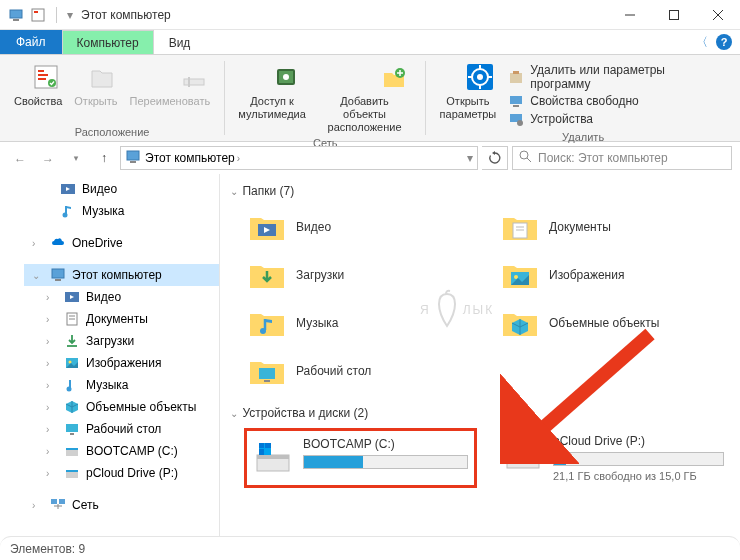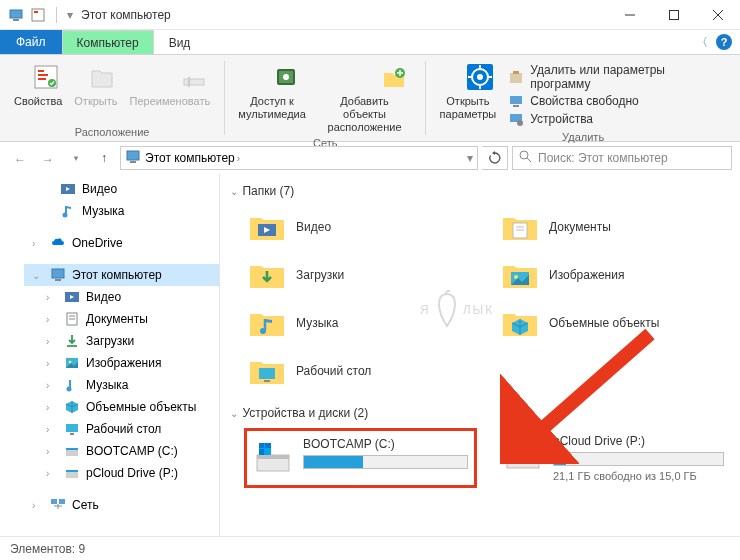--- a/index.html
+++ b/index.html
@@ -66,21 +66,21 @@
 .drives { display: grid; grid-template-columns: 1fr 1fr; gap: 8px 20px; margin-left: 14px; }
 .drive { display: flex; align-items: flex-start; gap: 10px; padding: 6px; }
 .drive.highlight { border: 3px solid #e8381b; }
 .drive .dico { width: 40px; height: 40px; }
 .drive .dinfo { flex: 1; }
 .drive .dname { color: #333; margin-bottom: 4px; }
 .drive .dbar { height: 14px; border: 1px solid #bfbfbf; background: #f0f0f0; margin-bottom: 4px; position: relative; }
 .drive .dfill { height: 100%; background: #26a0da; }
 .drive .dfree { color: #6b6b6b; font-size: 11px; }
 
-.statusbar { height: 24px; border-top: 1px solid #e5e5e5; display: flex; align-items: center; padding: 0 10px; color: #555; font-size: 11px; }
+.statusbar { height: 24px; border-top: 1px solid #e5e5e5; display: flex; align-items: center; padding: 0 10px; color: #555; font-size: 11px; border-radius: 11px; }
 
 .watermark { position: absolute; top: 114px; left: 200px; font-size: 40px; color: #d9d9d9; font-weight: 300; letter-spacing: 2px; pointer-events: none; display:flex; align-items:center; }
 .arrow-ov { position: absolute; top: 150px; left: 280px; pointer-events: none; }
 
 .folder-svg { fill: #ffd76a; }
 .pc-icon svg { width: 16px; height: 16px; }
 </style>
 </head>
 <body>
 

